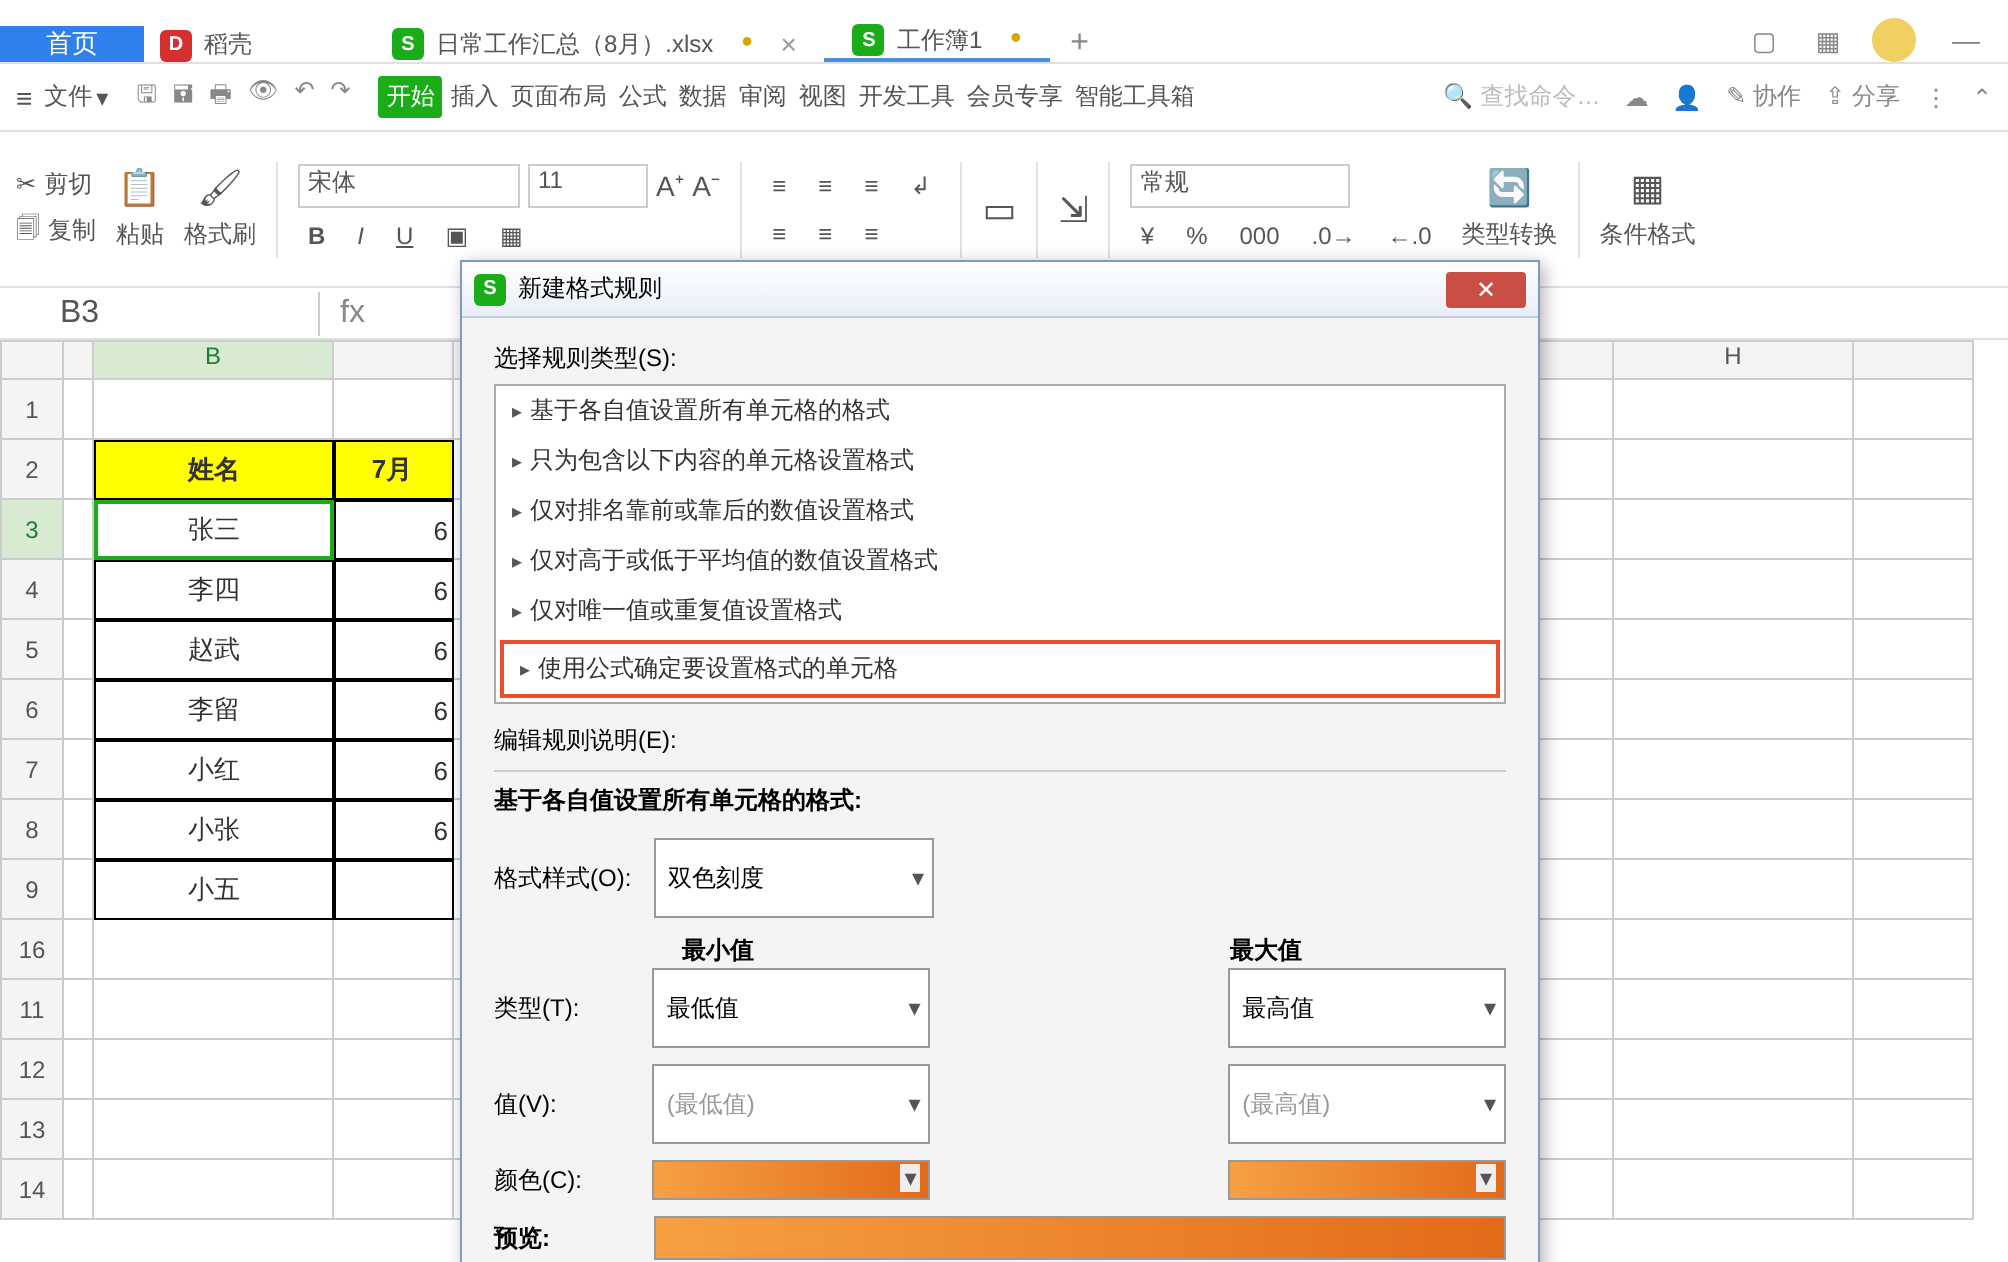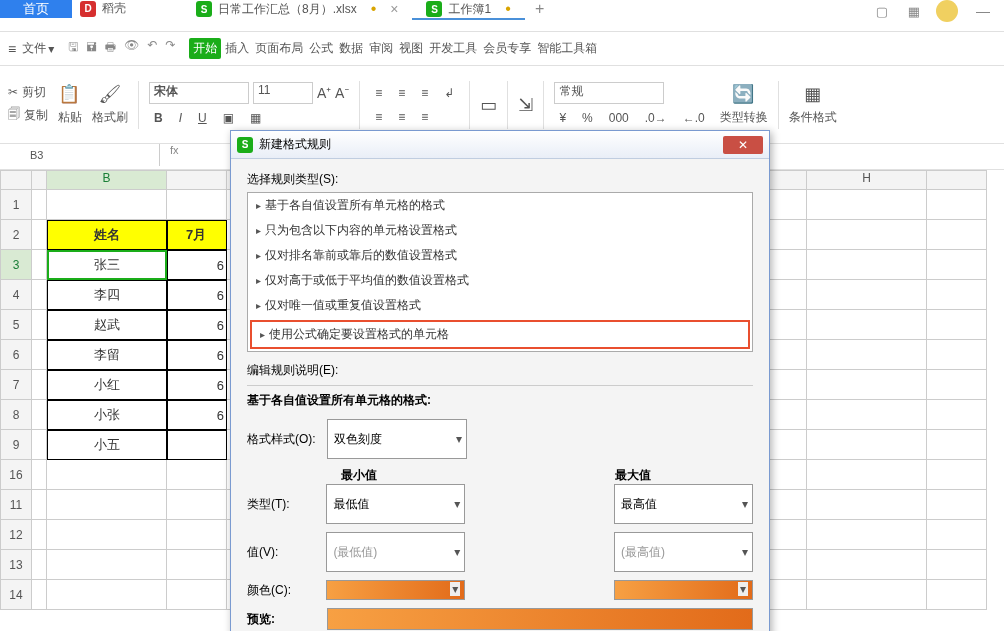--- a/index.html
+++ b/index.html
@@ -1,18 +1,18 @@
 <!DOCTYPE html>
 <html><head>
 <meta charset="utf-8">
 <style>
 * { margin: 0; padding: 0; box-sizing: border-box; font-family: "Microsoft YaHei", SimSun, sans-serif; }
 body { width: 1004px; height: 631px; background: #333; overflow: hidden; position: relative; }
 .app { background: #fff; width: 1004px; height: 631px; display: flex; flex-direction: column; }
-.titlebar { height: 32px; background: #fff; display: flex; align-items: flex-start; border-bottom: 1px solid #e0e0e0; }
+.titlebar { height: 32px; background: #fff; display: flex; align-items: flex-end; border-bottom: 1px solid #e0e0e0; }
 .tab-home { background: #2f80ed; color: #fff; width: 72px; display: flex; align-items: center; justify-content: center; font-size: 13px; }
 .tab-shell { background: #fff; width: 110px; display: flex; align-items: center; gap: 6px; padding: 0 8px; font-size: 12px; color: #555; }
 .tab-shell .icon-sq { width: 16px; height: 16px; background: #d62f2f; border-radius: 3px; color: #fff; font-size: 10px; display: flex; align-items: center; justify-content: center; font-weight: bold; }
 .doc-tab { display: flex; align-items: center; gap: 6px; padding: 0 14px; font-size: 12px; color: #555; position: relative; }
 .doc-tab .icon-s { width: 16px; height: 16px; background: #1aad19; border-radius: 3px; color: #fff; font-size: 10px; display: flex; align-items: center; justify-content: center; font-weight: bold; }
 .doc-tab .dot { color: #d9a400; font-size: 16px; margin-left: 8px; }
 .doc-tab .close { color: #999; font-size: 14px; margin-left: 8px; }
 .tab-add { width: 30px; display: flex; align-items: center; justify-content: center; color: #888; font-size: 16px; }
 .title-right { margin-left: auto; display: flex; align-items: center; gap: 12px; padding-right: 8px; }
 .title-right .iconbox { width: 20px; height: 20px; display: flex; align-items: center; justify-content: center; color: #888; font-size: 13px; }
@@ -26,29 +26,29 @@
 .menubar .tabmenu { display: flex; gap: 2px; }
 .menubar .tabmenu span { padding: 2px 2px; }
 .menubar .tabmenu .active { background: #1aad19; color: #fff; border-radius: 2px; padding: 2px 4px; }
 .menubar .right-cmds { margin-left: auto; display: flex; align-items: center; gap: 12px; color: #888; }
 
 .ribbon { height: 78px; display: flex; align-items: center; padding: 0 8px; border-bottom: 1px solid #e0e0e0; font-size: 12px; color: #555; gap: 10px; }
 .ribbon .grp { display: flex; flex-direction: column; align-items: center; gap: 4px; }
 .ribbon .stack { display: flex; flex-direction: column; gap: 4px; }
 .ribbon .hpair { display: flex; align-items: center; gap: 4px; }
 .ribbon select, .ribbon .sel { border: 1px solid #ccc; background: #fff; height: 22px; font-size: 12px; padding: 0 4px; }
-.ribbon .sel.font { width: 100px; font-weight: bold; }
+.ribbon .sel.font { width: 111px; }
 .ribbon .sel.size { width: 60px; }
 .ribbon .aa { font-size: 14px; }
 .ribbon .divider { width: 1px; height: 48px; background: #e0e0e0; }
 .ribbon .fmtbtns { display: flex; gap: 6px; }
 .ribbon .btn { border: 1px solid transparent; padding: 2px 4px; border-radius: 2px; }
 .ribbon .biglabel { white-space: nowrap; }
 
-.namerow { height: 26px; display: flex; align-items: flex-start; border-bottom: 1px solid #e0e0e0; font-size: 11px; }
+.namerow { height: 26px; display: flex; align-items: center; border-bottom: 1px solid #e0e0e0; font-size: 16px; }
 .namebox { width: 160px; border-right: 1px solid #ccc; height: 22px; display: flex; align-items: center; padding: 0 30px; color: #555; }
 .fx { padding: 0 10px; color: #888; }
 
 .sheet { position: relative; flex: 1; overflow: hidden; background: #fff; }
 .colheads { display: flex; height: 20px; }
 .corner { width: 32px; border: 1px solid #ccc; background: #f4f4f4; }
 .colhead { border: 1px solid #ccc; border-left: none; background: #f4f4f4; text-align: center; font-size: 12px; color: #555; }
 .colhead.A { width: 15px; }
 .colhead.B { width: 120px; }
 .colhead.C { width: 60px; }
@@ -144,20 +144,29 @@
       <span>插入</span>
       <span>页面布局</span>
       <span>公式</span>
       <span>数据</span>
       <span>审阅</span>
       <span>视图</span>
       <span>开发工具</span>
       <span>会员专享</span>
       <span>智能工具箱</span>
     </span>
+    <span class="right-cmds">
+      <span style="color:#bbb">🔍 <span>查找命令…</span></span>
+      <span>☁</span>
+      <span>👤</span>
+      <span>✎ <span>协作</span></span>
+      <span>⇪ <span>分享</span></span>
+      <span>⋮</span>
+      <span>⌃</span>
+    </span>
   </div>
 
   <div class="ribbon">
     <div class="stack">
       <div class="hpair">✂ <span>剪切</span></div>
       <div class="hpair">🗐 <span>复制</span></div>
     </div>
     <div class="grp">
       <span style="font-size:18px">📋</span>
       <span class="biglabel">粘贴</span>

